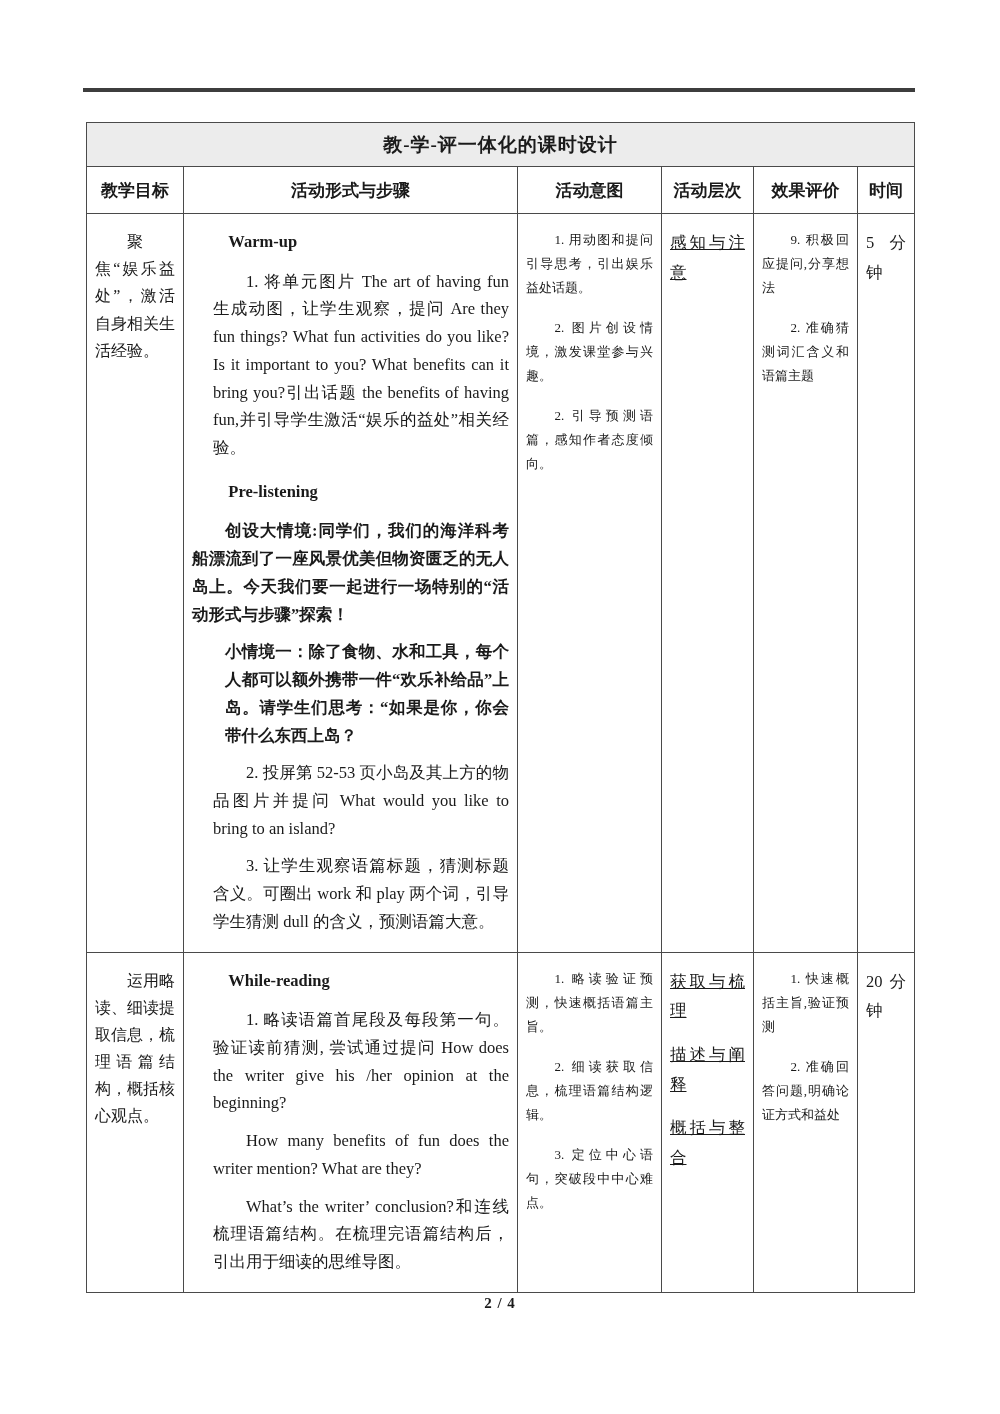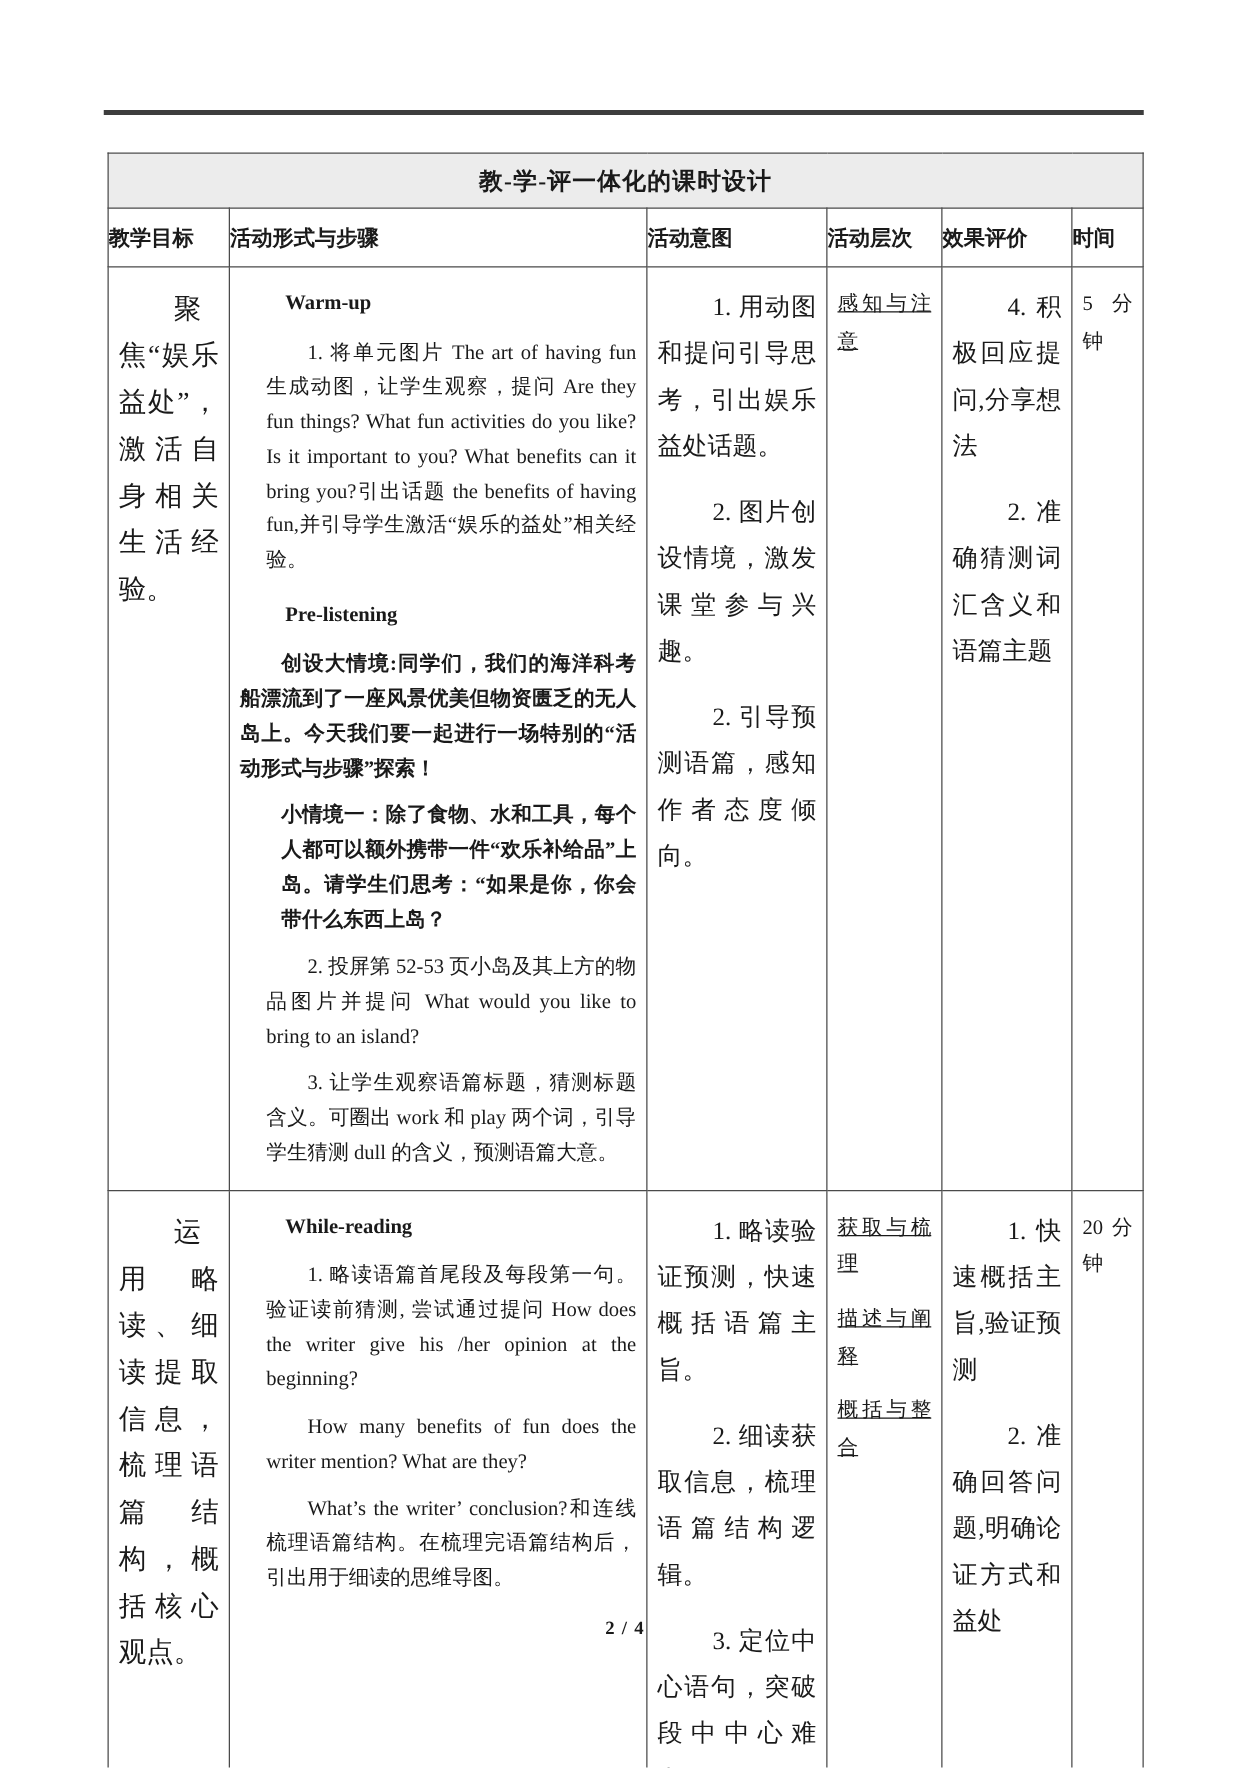--- a/index.html
+++ b/index.html
@@ -27,45 +27,45 @@
   .title-cell{
     background:#ececec;
     text-align:center;
     font-weight:bold;
     font-size:19px;
     height:43px;
     vertical-align:middle !important;
     letter-spacing:1px;
   }
   .head-cell{
-    text-align:left;
+    text-align:center;
     font-weight:bold;
     font-size:17px;
     height:46px;
     vertical-align:middle !important;
     margin-top:21px;
   }
   .cell-inner{padding:14px 8px 6px 8px;}
   
   .objective{
-    font-size:22px;line-height:1.7;
+    font-size:16px;line-height:1.7;
     text-align:justify;text-justify:inter-character;
     margin:0;
     text-indent:2em;
   }
   
   .steps p{margin:0 0 10px 0;font-size:16.5px;line-height:1.68;text-align:justify;}
   .steps .sec-title{font-weight:bold;text-indent:2.2em;margin:0 0 12px 0;}
   .steps .sec-title.gap{margin-top:16px;}
   .steps .num-p{text-indent:2em;margin-left:21px;}
   .steps .bold-p{font-weight:bold;text-indent:2em;}
   .steps .block-indent{font-weight:bold;margin-left:2em;text-indent:0;}
   
   .intent p,.eval p{
-    margin:0 0 16px 0;font-size:20px;line-height:1.85;
+    margin:0 0 16px 0;font-size:13px;line-height:1.85;
     text-align:justify;text-justify:inter-character;
     text-indent:2.2em;
   }
   .level p{
     margin:0 0 14px 0;font-size:16.5px;line-height:1.8;
     text-align:justify;text-justify:inter-character;text-decoration:underline;
   }
   .time-txt{
     font-size:16.5px;line-height:1.8;margin:0;
     text-align:justify;text-justify:inter-character;
@@ -127,21 +127,21 @@
           <p>2. 引导预测语篇，感知作者态度倾向。</p>
         </div>
       </td>
       <td>
         <div class="cell-inner level">
           <p>感知与注意</p>
         </div>
       </td>
       <td>
         <div class="cell-inner eval">
-          <p>4. 积极回应提问,分享想法</p>
+          <p>9. 积极回应提问,分享想法</p>
           <p>2. 准确猜测词汇含义和语篇主题</p>
         </div>
       </td>
       <td>
         <div class="cell-inner">
           <p class="time-txt">5 分钟</p>
         </div>
       </td>
     </tr>
 

